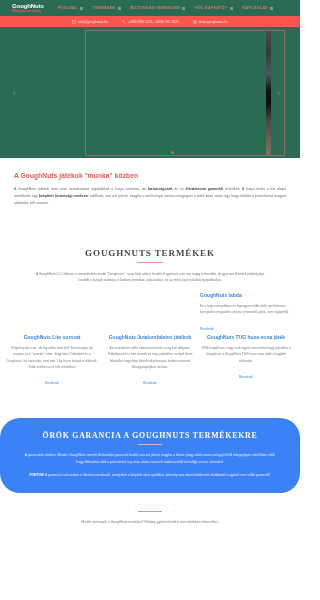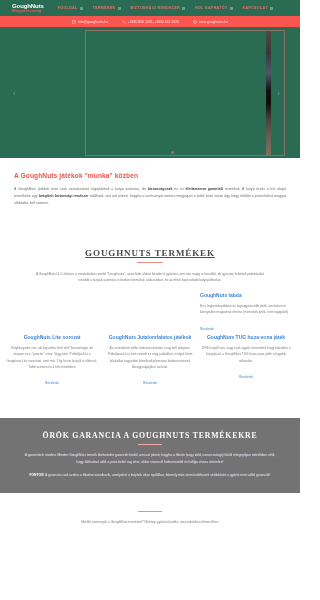--- a/index.html
+++ b/index.html
@@ -184,21 +184,20 @@
   .sec-products {
     padding: 30px 0 6px 0;
     text-align: center;
     background: #fff;
   }
   .prod-h {
     font-family: "Liberation Serif", serif;
     font-size: 9px;
     color: #4a4a4a;
     letter-spacing: 0.9px;
-    text-decoration: underline;
   }
   .prod-rule {
     width: 26px; height: 1px;
     background: #ef8d86;
     margin: 4px auto 8px auto;
   }
   .prod-intro {
     font-size: 3.3px;
     line-height: 2.1;
     color: #7a7a7a;
@@ -241,23 +240,24 @@
   }
   .card.ball  { left: 200px; top: 0px; text-align: left; width: 92px; }
   .card.ball .card-title { text-align: left; }
   .card.ball .card-body { text-align: left; }
   .card.lite  { left: 6px;   top: 42px; }
   .card.treat { left: 104px; top: 42px; }
   .card.tug   { left: 200px; top: 42px; }
 
   
   .sec-guarantee {
-    background: #737373;
+    background: #3b82f6;
     padding: 13px 22px 14px 22px;
     text-align: center;
+    border-radius: 20px;
   }
   .g-h {
     font-family: "Liberation Serif", serif;
     font-size: 7.8px;
     color: #ffffff;
     letter-spacing: 0.8px;
   }
   .g-rule {
     width: 24px; height: 1px;
     background: #f2a8a3;

